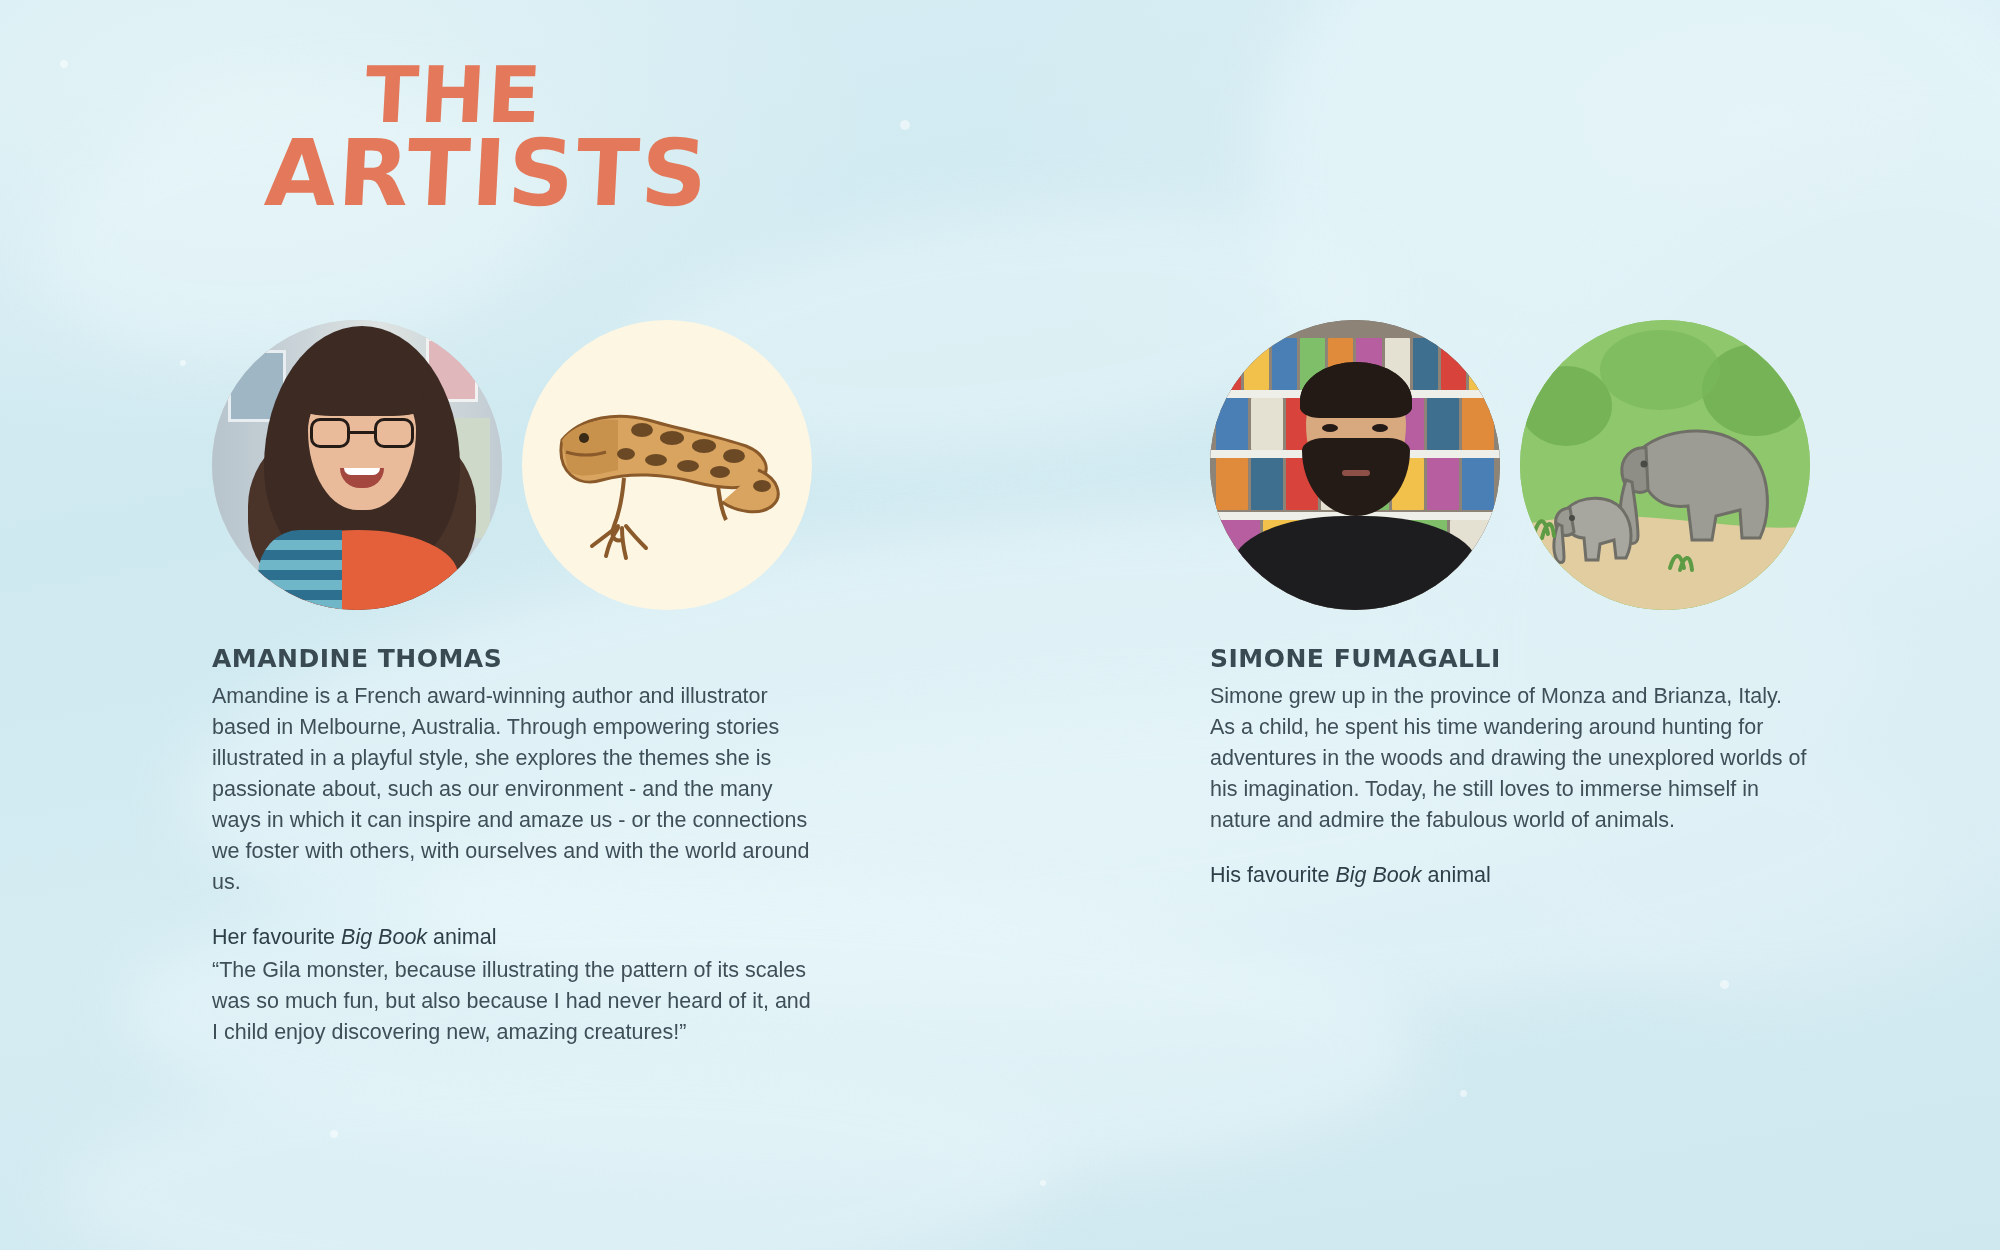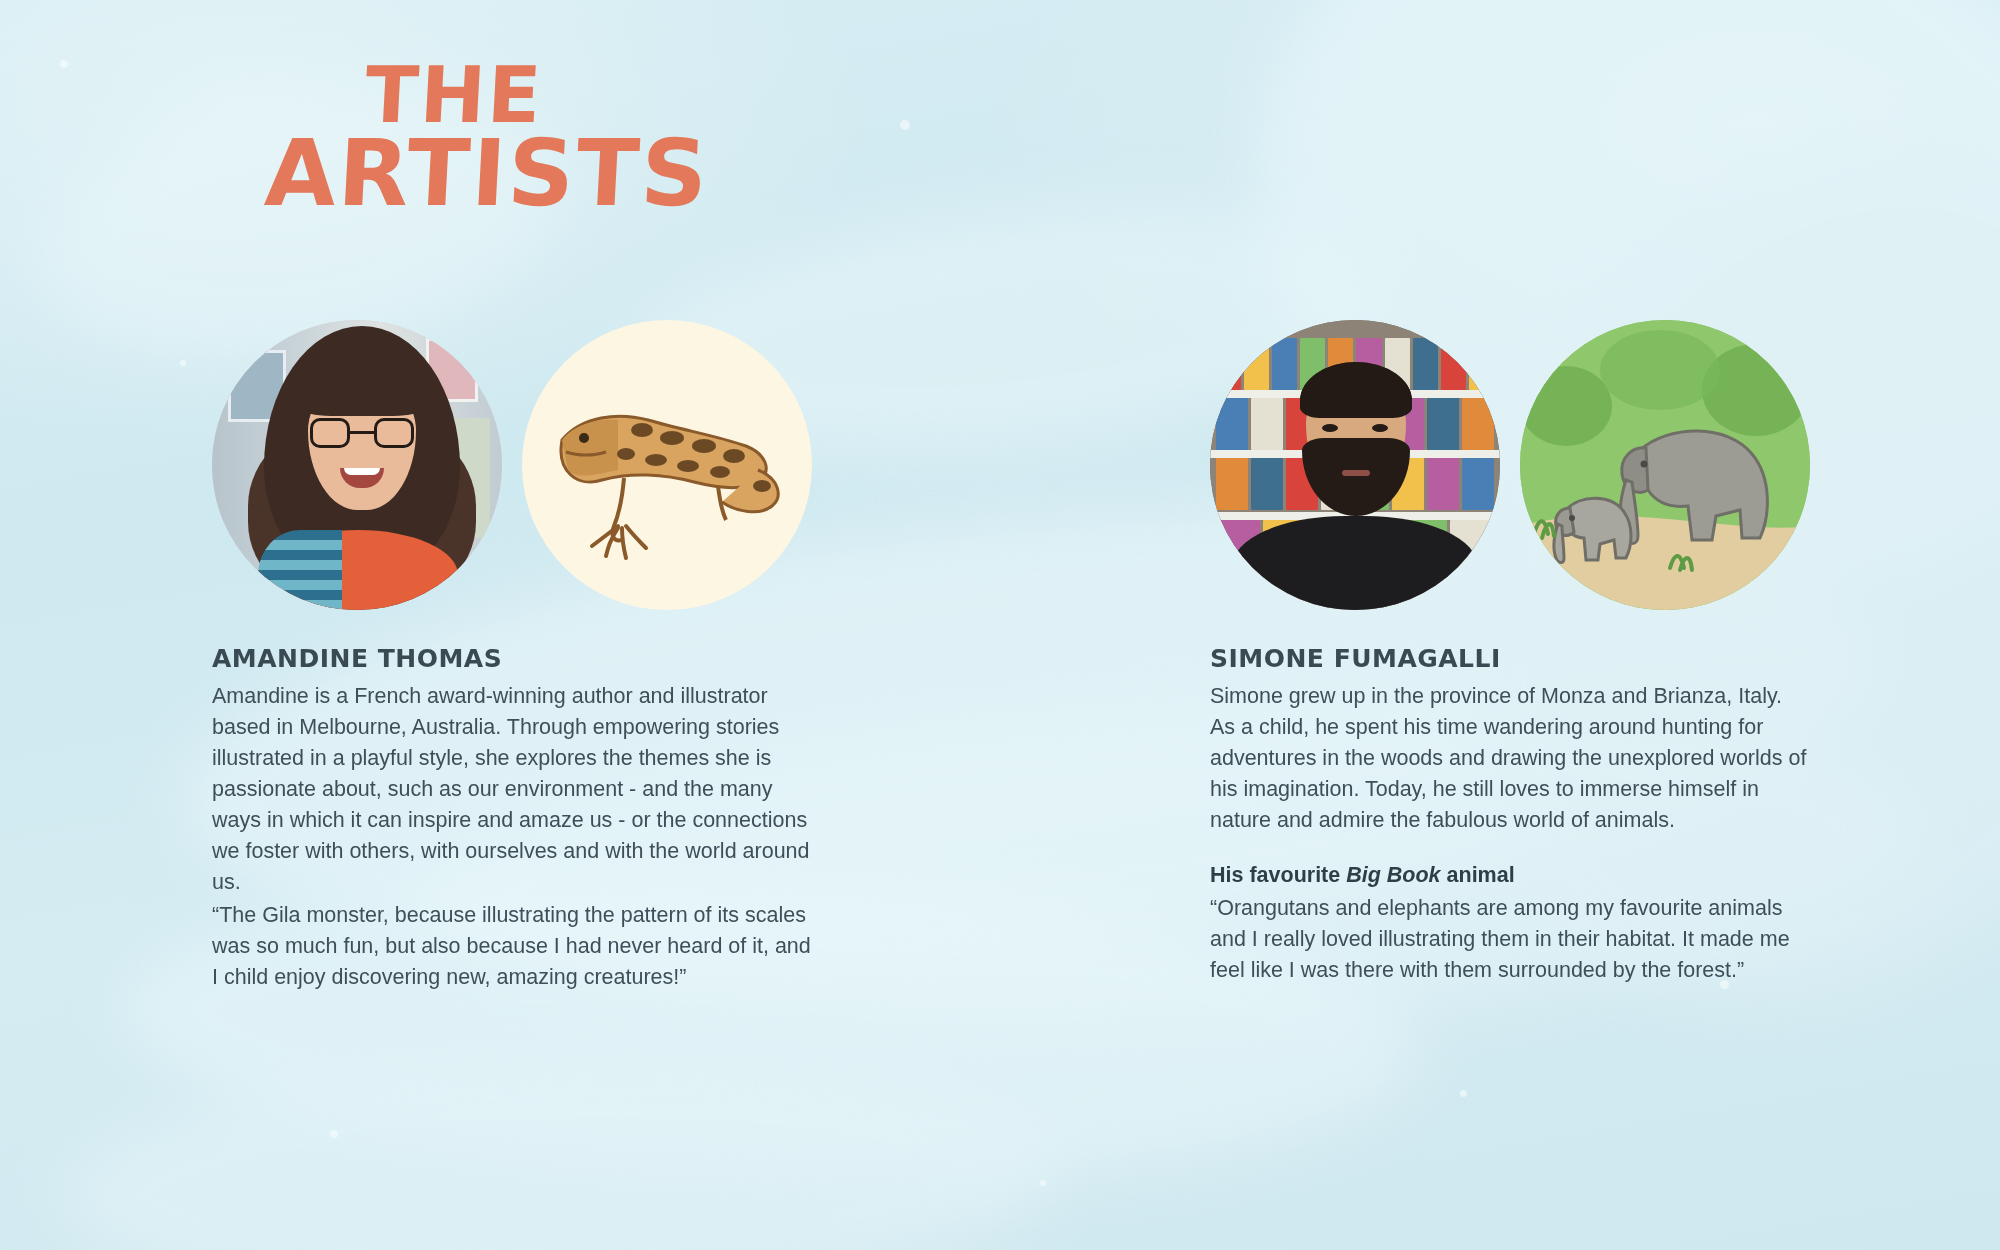--- a/index.html
+++ b/index.html
@@ -198,21 +198,21 @@
   .bio, .quote {
     font-size: 21.5px;
     line-height: 31px;
     color: #3f4f58;
     margin: 0;
     max-width: 600px;
   }
   .fav-label {
     font-size: 21.5px;
     line-height: 31px;
-    font-weight: bold;
+    font-weight: normal;
     color: #2f3f48;
     margin: 24px 0 2px 0;
   }
   .fav-label em { font-style: italic; }
   .quote { margin-top: 2px; }
 </style>
 </head>
 <body>
 
 <div class="bg">
@@ -284,20 +284,21 @@
             <ellipse cx="240" cy="166" rx="9" ry="6"></ellipse>
           </g>
         </g>
       </svg>
     </div>
   </div>
 
   <div class="artist-name">AMANDINE THOMAS</div>
   <p class="bio">Amandine is a French award-winning author and illustrator based in Melbourne, Australia. Through empowering stories illustrated in a playful style, she explores the themes she is passionate about, such as our environment - and the many ways in which it can inspire and amaze us - or the connections we foster with others, with ourselves and with the world around us.</p>
 
+  <p class="fav-label"><span>Her favourite </span><em>Big Book</em><span> animal</span></p>
 
   <p class="quote">“The Gila monster, because illustrating the pattern of its scales was so much fun, but also because I had never heard of it, and I child enjoy discovering new, amazing creatures!”</p>
 </div>
 
 <div class="col col-right">
 
   <div class="portraits">
 
     <div class="circle person simone">
       <div class="shelves"></div>
@@ -375,14 +376,13 @@
         <path d="M150 248 C154 234, 160 230, 164 248 M160 250 C164 236, 170 232, 172 250" stroke="#5e9b45" stroke-width="4" fill="none" stroke-linecap="round"></path>
       </svg>
     </div>
   </div>
 
   <div class="artist-name">SIMONE FUMAGALLI</div>
   <p class="bio">Simone grew up in the province of Monza and Brianza, Italy. As a child, he spent his time wandering around hunting for adventures in the woods and drawing the unexplored worlds of his imagination. Today, he still loves to immerse himself in nature and admire the fabulous world of animals.</p>
 
   <p class="fav-label"><span>His favourite </span><em>Big Book</em><span> animal</span></p>
 
-  <p class="quote">“Orangutans and elephants are among my favourite animals and I really loved illustrating them in their habitat. It made me feel like I was there with them surrounded by the forest.”</p>
 </div>
 
 </body></html>

